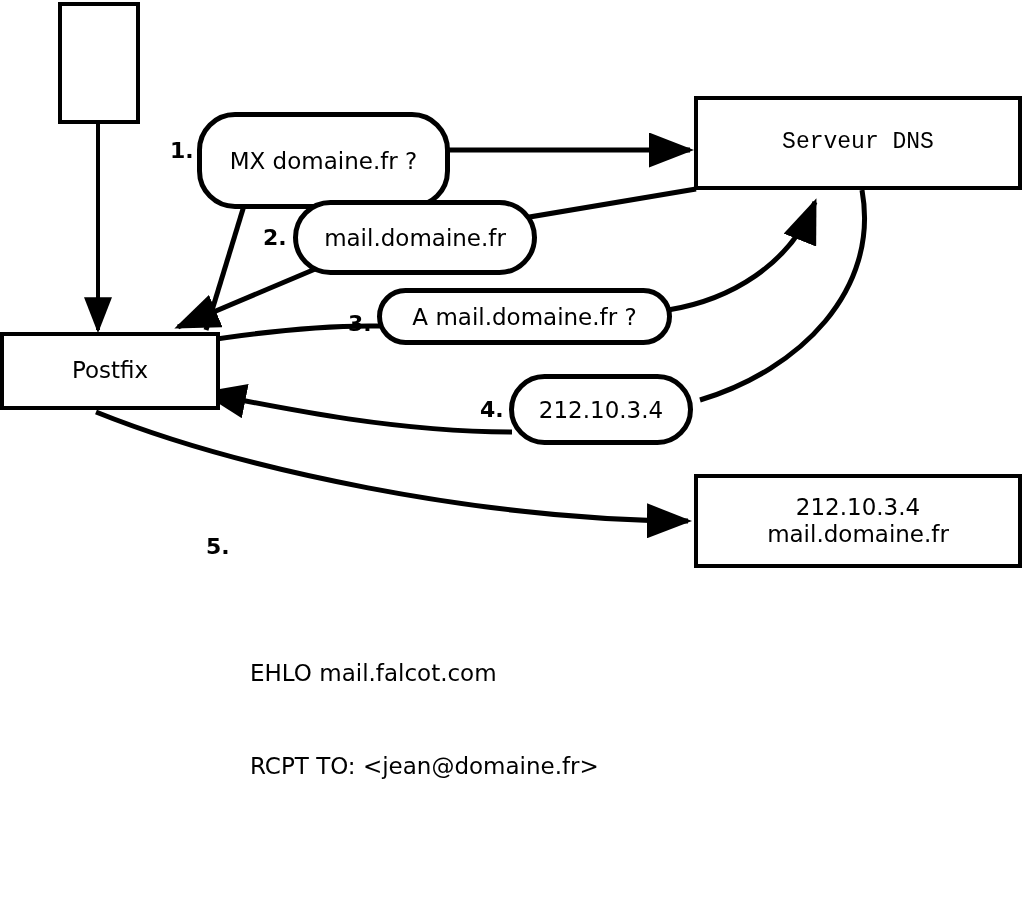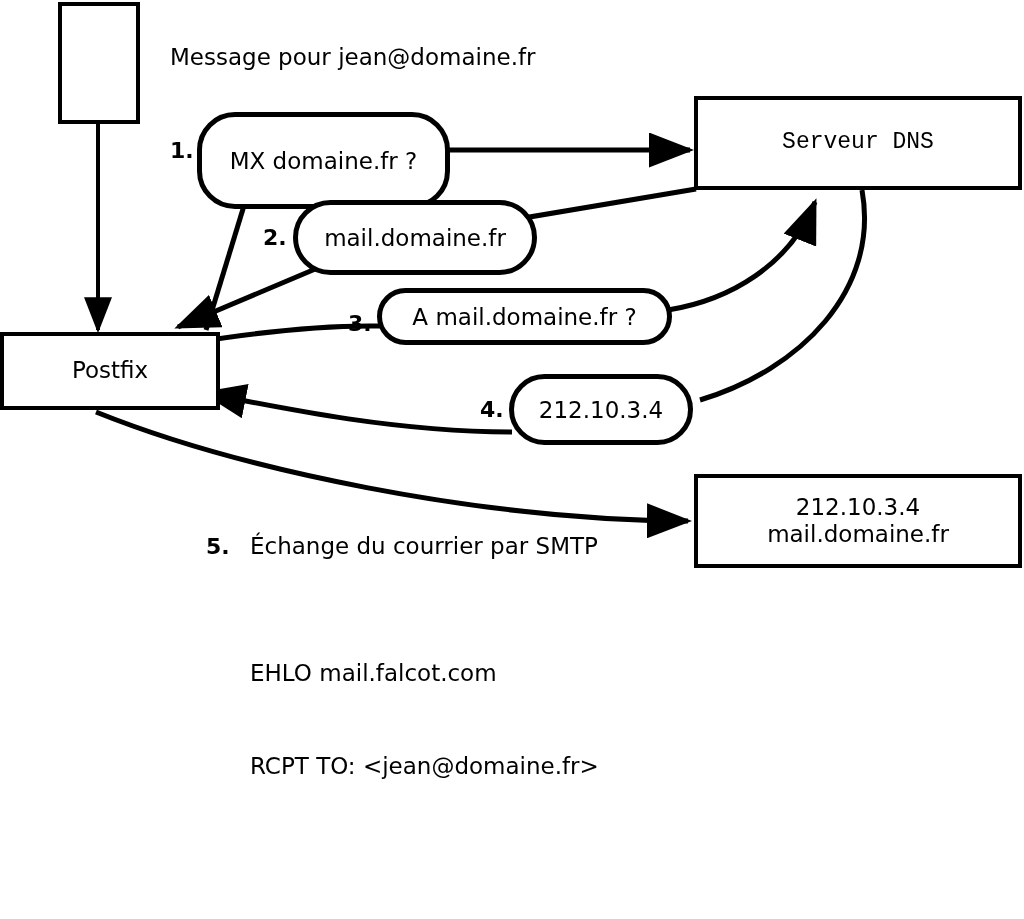--- a/index.html
+++ b/index.html
@@ -111,21 +111,20 @@
 
   <div class="node-box" style="left:694px; top:96px; width:328px; height:94px;font-family:Liberation Mono, monospace;">
     <span>Serveur DNS</span>
   </div>
 
   <div class="node-box" style="left:694px; top:474px; width:328px; height:94px; flex-direction:column;">
     <span>212.10.3.4</span>
     <span>mail.domaine.fr</span>
   </div>
 
-  <div class="plain-text" style="left:170px; top:44px;">Message pour jean@domaine.fr</div>
 
   <div class="step-num" style="left:170px; top:138px;">1.</div>
   <div class="bubble" style="left:197px; top:112px; width:253px; height:97px; border-radius:38px;">
     <span>MX domaine.fr ?</span>
   </div>
 
   <div class="step-num" style="left:263px; top:225px;">2.</div>
   <div class="bubble" style="left:293px; top:200px; width:244px; height:75px; border-radius:38px;">
     <span>mail.domaine.fr</span>
   </div>
@@ -134,21 +133,20 @@
   <div class="bubble" style="left:377px; top:288px; width:295px; height:57px; border-radius:36px;">
     <span>A mail.domaine.fr ?</span>
   </div>
 
   <div class="step-num" style="left:480px; top:397px;">4.</div>
   <div class="bubble" style="left:509px; top:374px; width:184px; height:71px; border-radius:36px;">
     <span>212.10.3.4</span>
   </div>
 
   <div class="step-num" style="left:206px; top:534px;">5.</div>
-  <div class="plain-text" style="left:250px; top:533px;">Échange du courrier par SMTP</div>
 
   <div class="smtp-block" style="left:250px; top:596px;">
     <span class="smtp-line">EHLO mail.falcot.com</span>
     <span class="smtp-line">RCPT TO: &lt;jean@domaine.fr&gt;</span>
     
     
     
     
     
     

